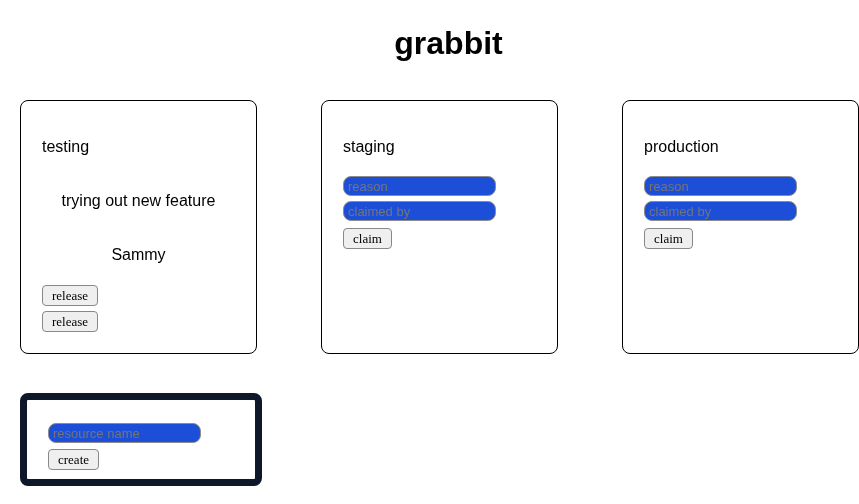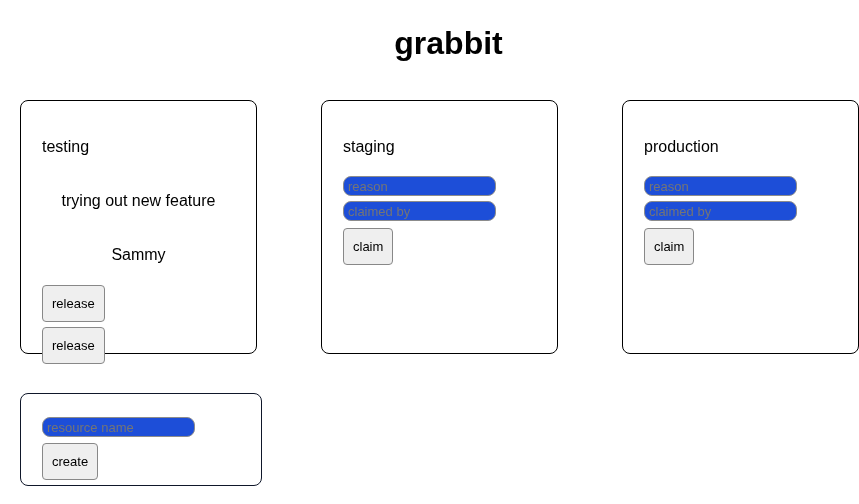--- a/index.html
+++ b/index.html
@@ -58,38 +58,38 @@
     font-size: 13px;
     border: 1px solid #8c8c8c;
     border-radius: 8px;
     background: #1d4ed8;
     color: #000000;
     margin: 0 0 5px;
   }
   .text-input::placeholder { color: #757575; opacity: 1; }
   .btn {
     display: block;
-    height: 37px;
+    height: 21px;
     padding: 2px 9px;
-    font-family: Liberation Sans, sans-serif;
+    font-family: Liberation Serif, serif;
     font-size: 13px;
     line-height: 15px;
     color: #000000;
     background: #efefef;
     border: 1px solid #888888;
     border-radius: 4px;
     margin: 0 0 5px;
     cursor: pointer;
   }
   .btn.claim-btn { margin-top: 7px; }
   .create-row { margin: 39px 0 0 20px; }
   .create-card {
     width: 242px;
     height: 93px;
-    border: 1px solid #0f172a;
+    border: 7px solid #0f172a;
     border-radius: 8px;
     padding: 20px 21px;
     background: #ffffff;
   }
   .create-card .text-input { margin-top: 3px; }
   .create-card .btn { margin-top: 6px; text-align: right; }
 </style>
 </head>
 <body>
 

